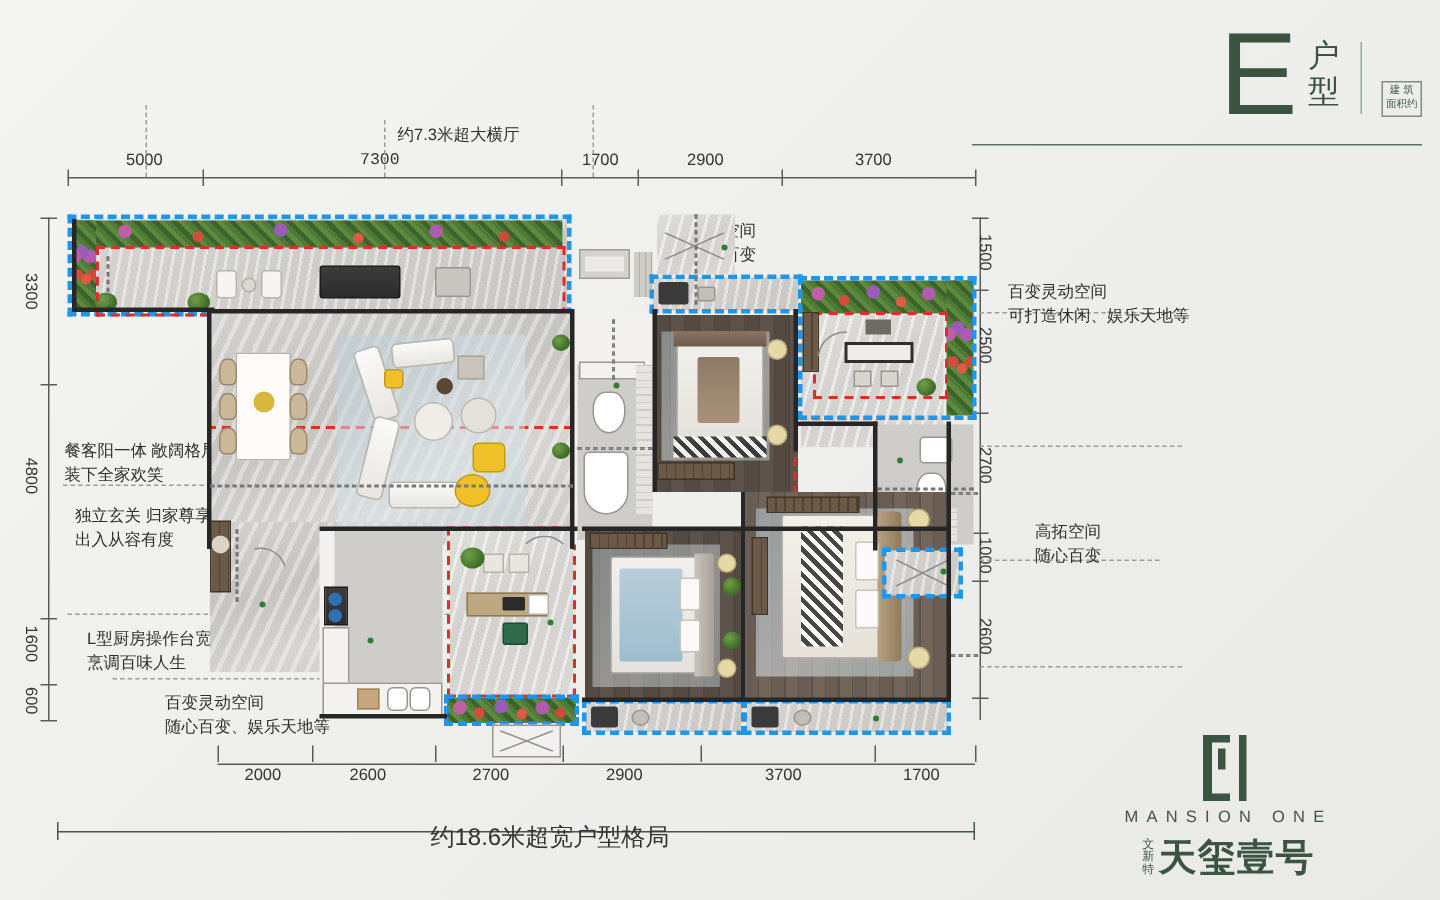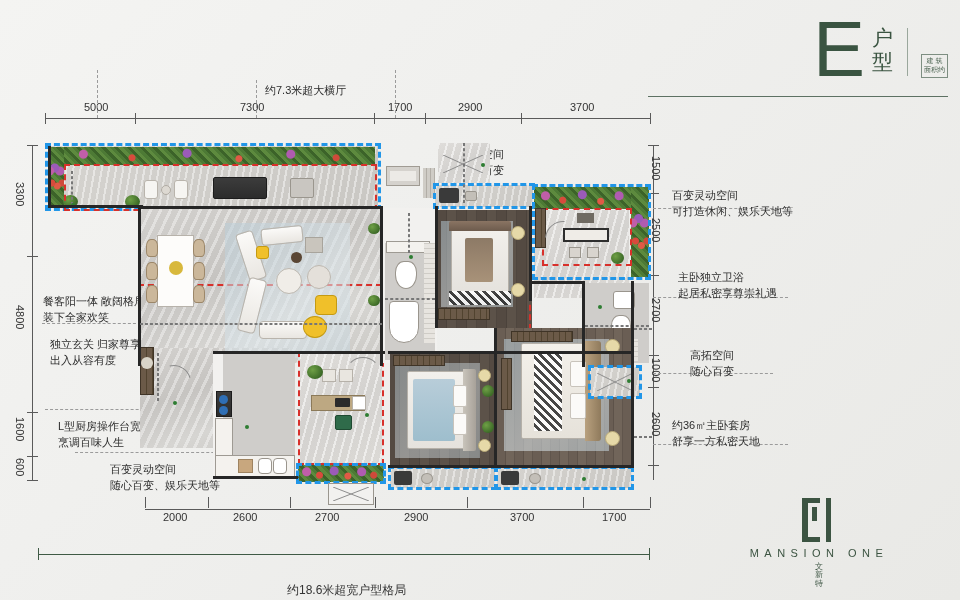--- a/index.html
+++ b/index.html
@@ -148,32 +148,33 @@
         <rect x="6" y="2" width="6" height="44" fill="#3c5442"></rect>
         <rect x="6" y="2" width="18" height="5" fill="#3c5442"></rect>
         <rect x="6" y="41" width="18" height="5" fill="#3c5442"></rect>
         <rect x="30" y="2" width="5" height="44" fill="#3c5442"></rect>
         <rect x="16" y="11" width="5" height="14" fill="#3c5442"></rect>
       </svg>
     </div>
     <div class="logo-en">MANSION ONE</div>
     <div class="logo-cn-wrap">
       <div class="logo-cn-small">文<br>新<br>特</div>
+      <div class="logo-cn">天玺壹号</div>
     </div>
   </div>
 
   <div class="dimline dim-h" style="left:45px; top:118px; width:605px;"></div>
   <div class="tick tick-v" style="left:45px; top:113px;"></div>
   <div class="tick tick-v" style="left:135px; top:113px;"></div>
   <div class="tick tick-v" style="left:374px; top:113px;"></div>
   <div class="tick tick-v" style="left:425px; top:113px;"></div>
   <div class="tick tick-v" style="left:521px; top:113px;"></div>
   <div class="tick tick-v" style="left:650px; top:113px;"></div>
   <div class="dimlabel" style="left:84px; top:101px;">5000</div>
-  <div class="dimlabel" style="left:240px; top:101px;">7300</div>
+  <div class="dimlabel" style="left:240px; top:101px;font-family:Liberation Mono, monospace;">7300</div>
   <div class="dimlabel" style="left:388px; top:101px;">1700</div>
   <div class="dimlabel" style="left:458px; top:101px;">2900</div>
   <div class="dimlabel" style="left:570px; top:101px;">3700</div>
 
   <div class="guide-v" style="left:97px; top:70px; height:48px;"></div>
   <div class="guide-v" style="left:256px; top:80px; height:38px;"></div>
   <div class="guide-v" style="left:395px; top:70px; height:48px;"></div>
 
   <div class="anno" style="left:265px; top:83px;">
     <div>约7.3米超大横厅</div>
@@ -227,31 +228,23 @@
 
   <div class="guide" style="left:653px; top:208px; width:130px;"></div>
   <div class="guide" style="left:653px; top:297px; width:135px;"></div>
   <div class="guide" style="left:653px; top:373px; width:120px;"></div>
   <div class="guide" style="left:653px; top:444px; width:135px;"></div>
 
   <div class="anno anno-r" style="left:672px; top:188px;">
     <div>百变灵动空间</div>
     <div>可打造休闲、娱乐天地等</div>
   </div>
-  <div class="anno anno-r" style="left:678px; top:270px;">
-    <div>主卧独立卫浴</div>
-    <div>起居私密享尊崇礼遇</div>
-  </div>
   <div class="anno anno-r" style="left:690px; top:348px;">
     <div>高拓空间</div>
     <div>随心百变</div>
-  </div>
-  <div class="anno anno-r" style="left:672px; top:418px;">
-    <div>约36㎡主卧套房</div>
-    <div>舒享一方私密天地</div>
   </div>
 
   <div class="anno" style="left:460px; top:147px;">
     <div>高拓空间</div>
     <div>随心百变</div>
   </div>
 
   <div class="dimline dim-h" style="left:145px; top:509px; width:505px;"></div>
   <div class="tick tick-v" style="left:145px; top:497px;"></div>
   <div class="tick tick-v" style="left:208px; top:497px;"></div>
@@ -263,21 +256,21 @@
   <div class="dimlabel" style="left:163px; top:511px;">2000</div>
   <div class="dimlabel" style="left:233px; top:511px;">2600</div>
   <div class="dimlabel" style="left:315px; top:511px;">2700</div>
   <div class="dimlabel" style="left:404px; top:511px;">2900</div>
   <div class="dimlabel" style="left:510px; top:511px;">3700</div>
   <div class="dimlabel" style="left:602px; top:511px;">1700</div>
 
   <div class="dimline dim-h" style="left:38px; top:554px; width:612px; background:#3f5a45;"></div>
   <div class="tick tick-v" style="left:38px; top:548px; background:#3f5a45; height:12px;"></div>
   <div class="tick tick-v" style="left:649px; top:548px; background:#3f5a45; height:12px;"></div>
-  <div class="dimlabel" style="left:287px; top:582px; font-size:12px;">约18.6米超宽户型格局</div>
+  <div class="dimlabel" style="left:287px; top:548px; font-size:16px;">约18.6米超宽户型格局</div>
 
   <div class="plan">
 
     <div class="rm f-balcony" style="left:3px; top:3px; width:330px; height:62px;"></div>
     <div class="rm green" style="left:6px; top:4px; width:324px; height:18px;"></div>
     <div class="rm green" style="left:3px; top:4px; width:16px; height:60px;"></div>
     <div class="rm shrub" style="position:absolute; left:18px; top:52px; width:15px; height:13px;"></div>
     <div class="rm shrub" style="position:absolute; left:80px; top:52px; width:15px; height:13px;"></div>
     <div class="dash-blue" style="left:0px; top:0px; width:336px; height:68px;"></div>
     <div class="dash-red" style="left:19px; top:21px; width:313px; height:47px;"></div>

